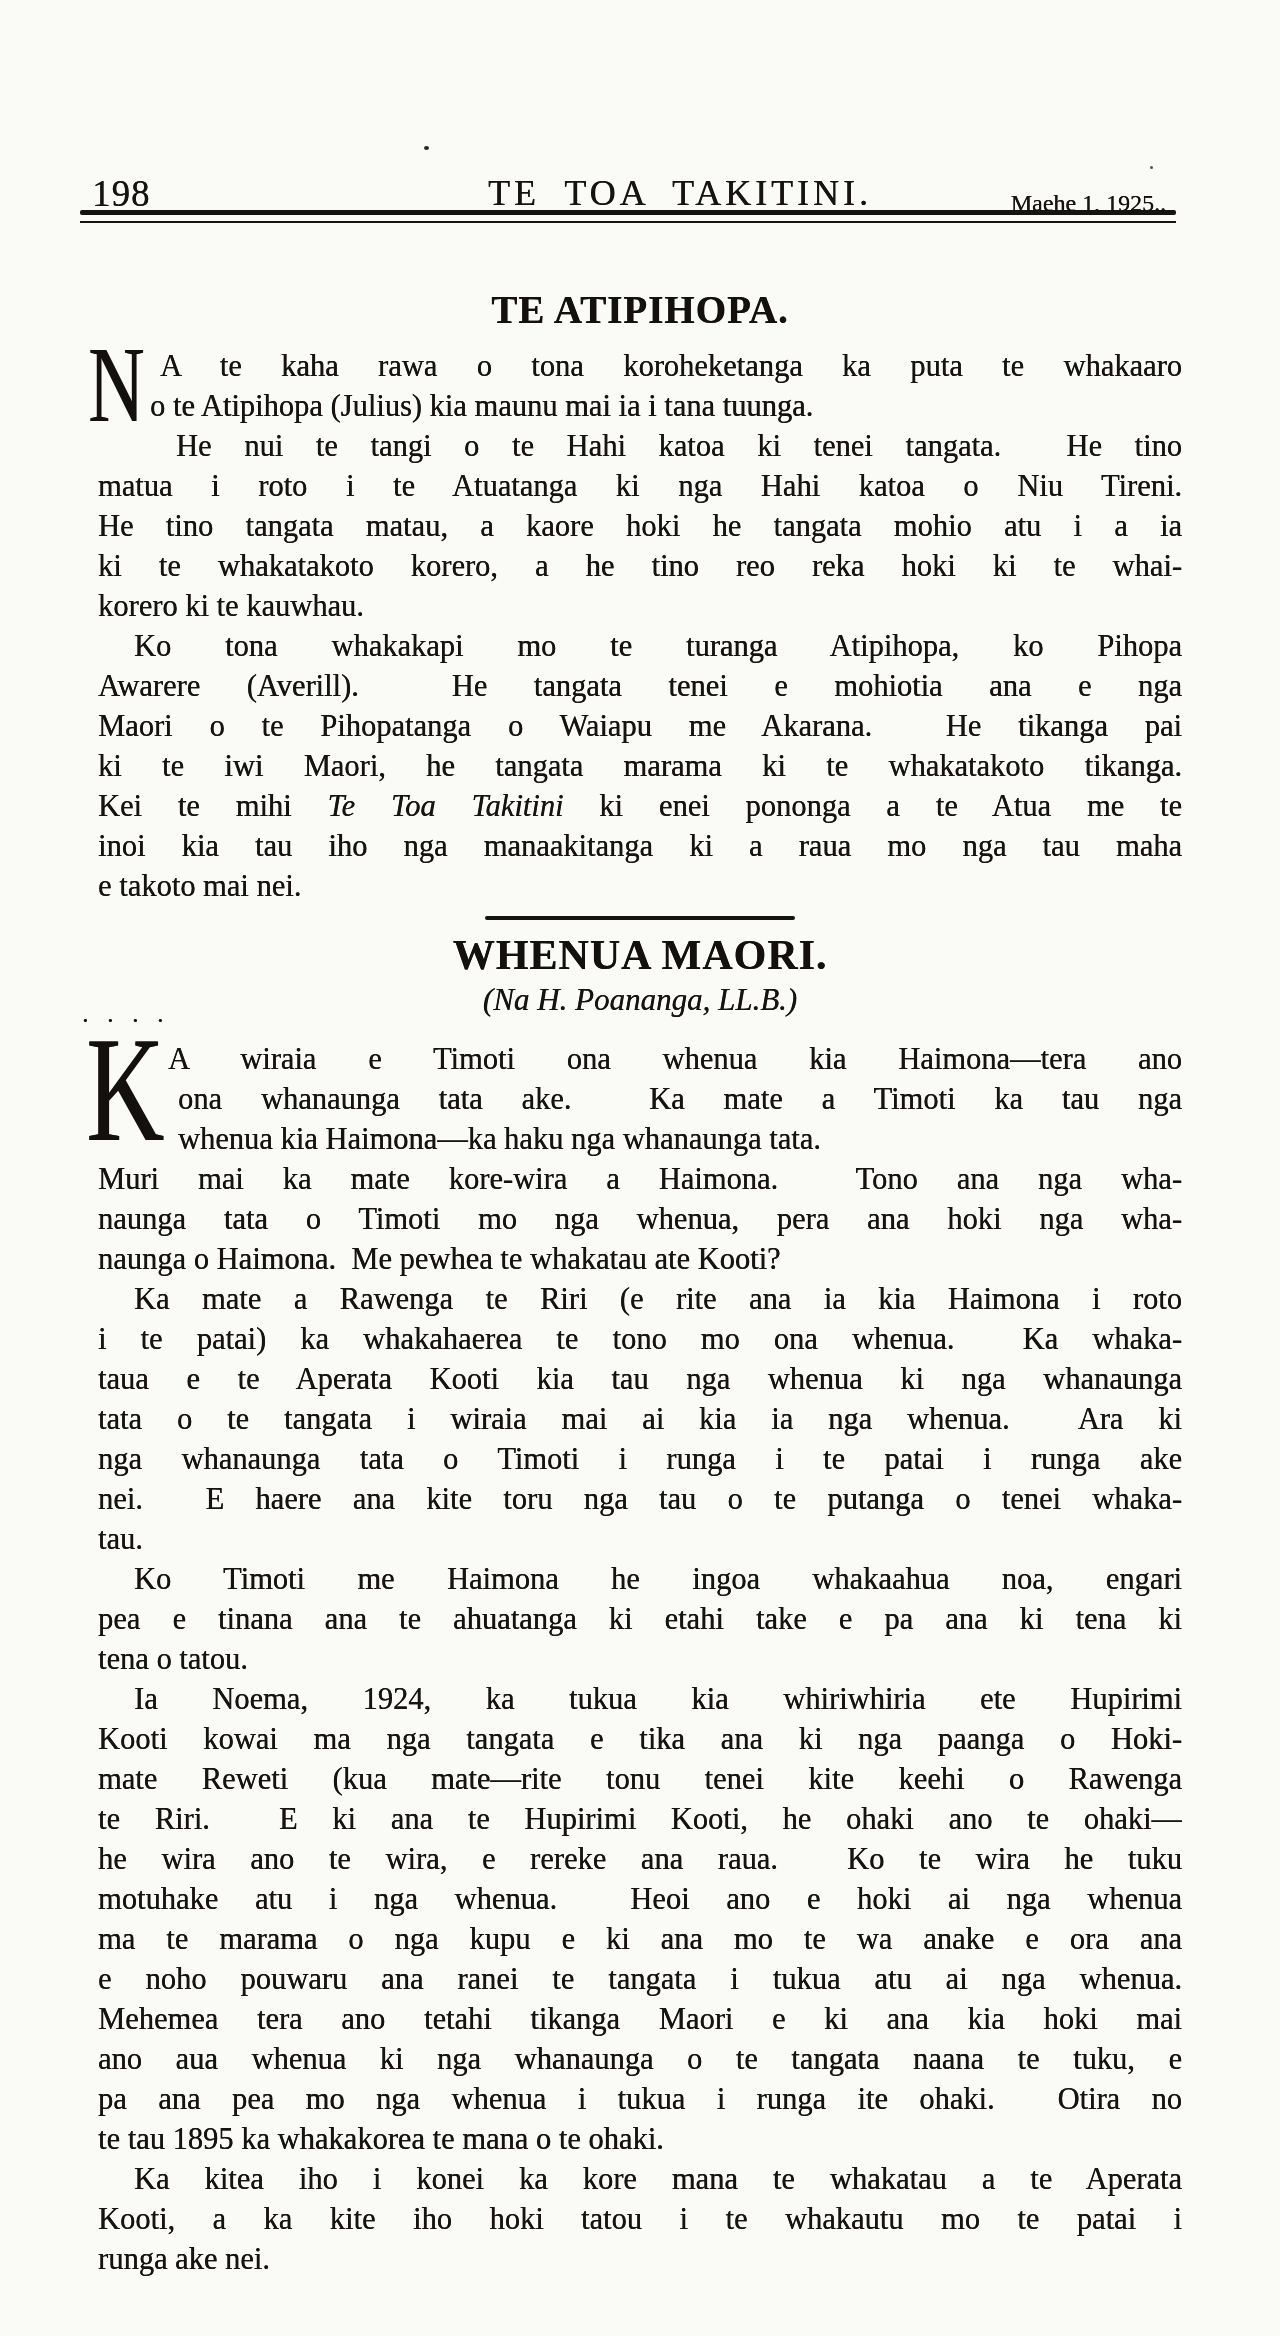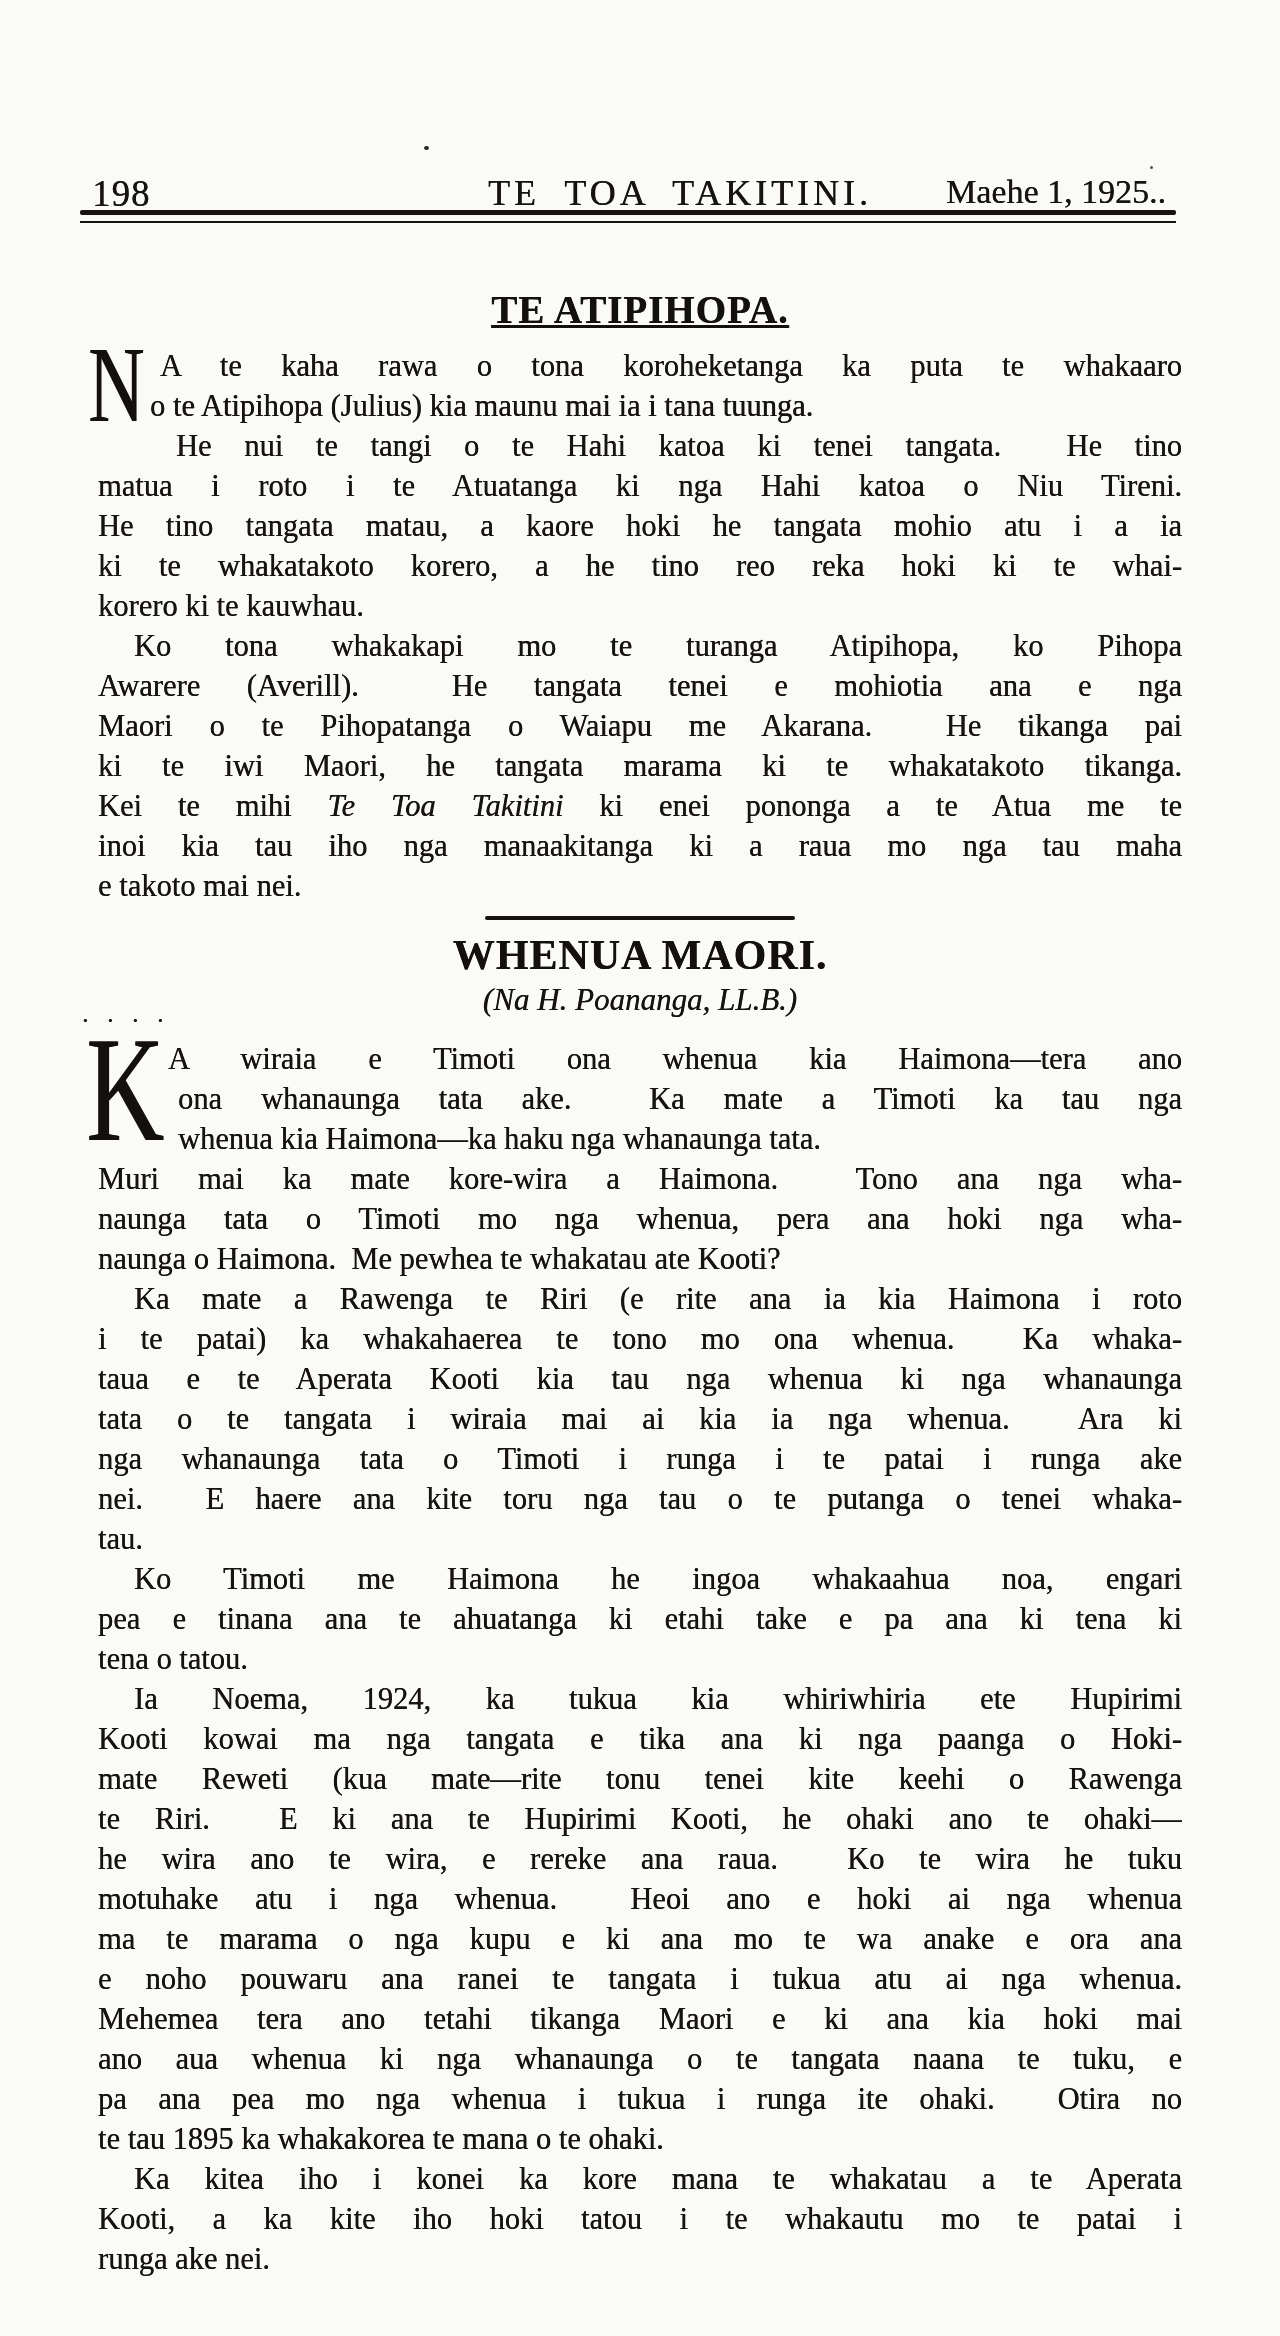--- a/index.html
+++ b/index.html
@@ -8,31 +8,31 @@
     background:#fafaf7;color:#171310;
     font-family:"Liberation Serif","DejaVu Serif",serif;
     text-shadow:0.3px 0 0 currentColor;
   }
   .page{position:absolute;inset:0;}
   
   .masthead-row{position:absolute;top:0;left:0;right:0;height:240px;}
   .page-number{position:absolute;left:84px;top:172px;font-size:37px;letter-spacing:1px;margin-left:8px;}
   .mast-title{position:absolute;left:680px;top:172px;transform:translateX(-50%);
     font-size:36px;letter-spacing:4px;word-spacing:12px;white-space:nowrap;}
-  .issue-date{position:absolute;right:114px;top:173px;font-size:34px;white-space:nowrap;text-align:center;}
+  .issue-date{position:absolute;right:114px;top:190px;font-size:24px;white-space:nowrap;text-align:center;}
   .double-rule{position:absolute;left:80px;top:210px;width:1096px;}
   .rule-thick{height:5px;background:#171310;border-radius:2px;}
   .rule-thin{height:2px;background:#171310;margin-top:6px;}
   .speck{position:absolute;background:#2a241e;border-radius:50%;}
   .speck.s1{left:424px;top:146px;width:5px;height:4px;}
   .speck.s2{left:1150px;top:166px;width:3px;height:3px;opacity:.8;}
   
   main{position:absolute;left:98px;top:282px;width:1084px;}
   h2{margin:0;text-align:center;font-weight:700;color:#14100d;}
-  h2.t1{font-size:39px;line-height:44px;margin:6px 0 14px;letter-spacing:1px;text-decoration:underline;}
+  h2.t1{font-size:39px;line-height:44px;margin:6px 0 14px;letter-spacing:1px;}
   h2.t2{font-size:42px;line-height:46px;margin:12px 0 4px;letter-spacing:1px;}
   .divider{width:310px;height:4px;background:#171310;margin:10px auto 4px;border-radius:2px;}
   .byline-row{position:relative;text-align:center;font-style:italic;font-size:31px;
     line-height:36px;margin:0 0 8px;}
   .margin-dots{position:absolute;left:-16px;top:14px;font-style:normal;font-size:26px;
     letter-spacing:6px;white-space:nowrap;}
   .para{position:relative;}
   .line{
     line-height:40px;height:40px;font-size:30.5px;
     text-align:justify;text-align-last:justify;white-space:pre-wrap;overflow:hidden;

